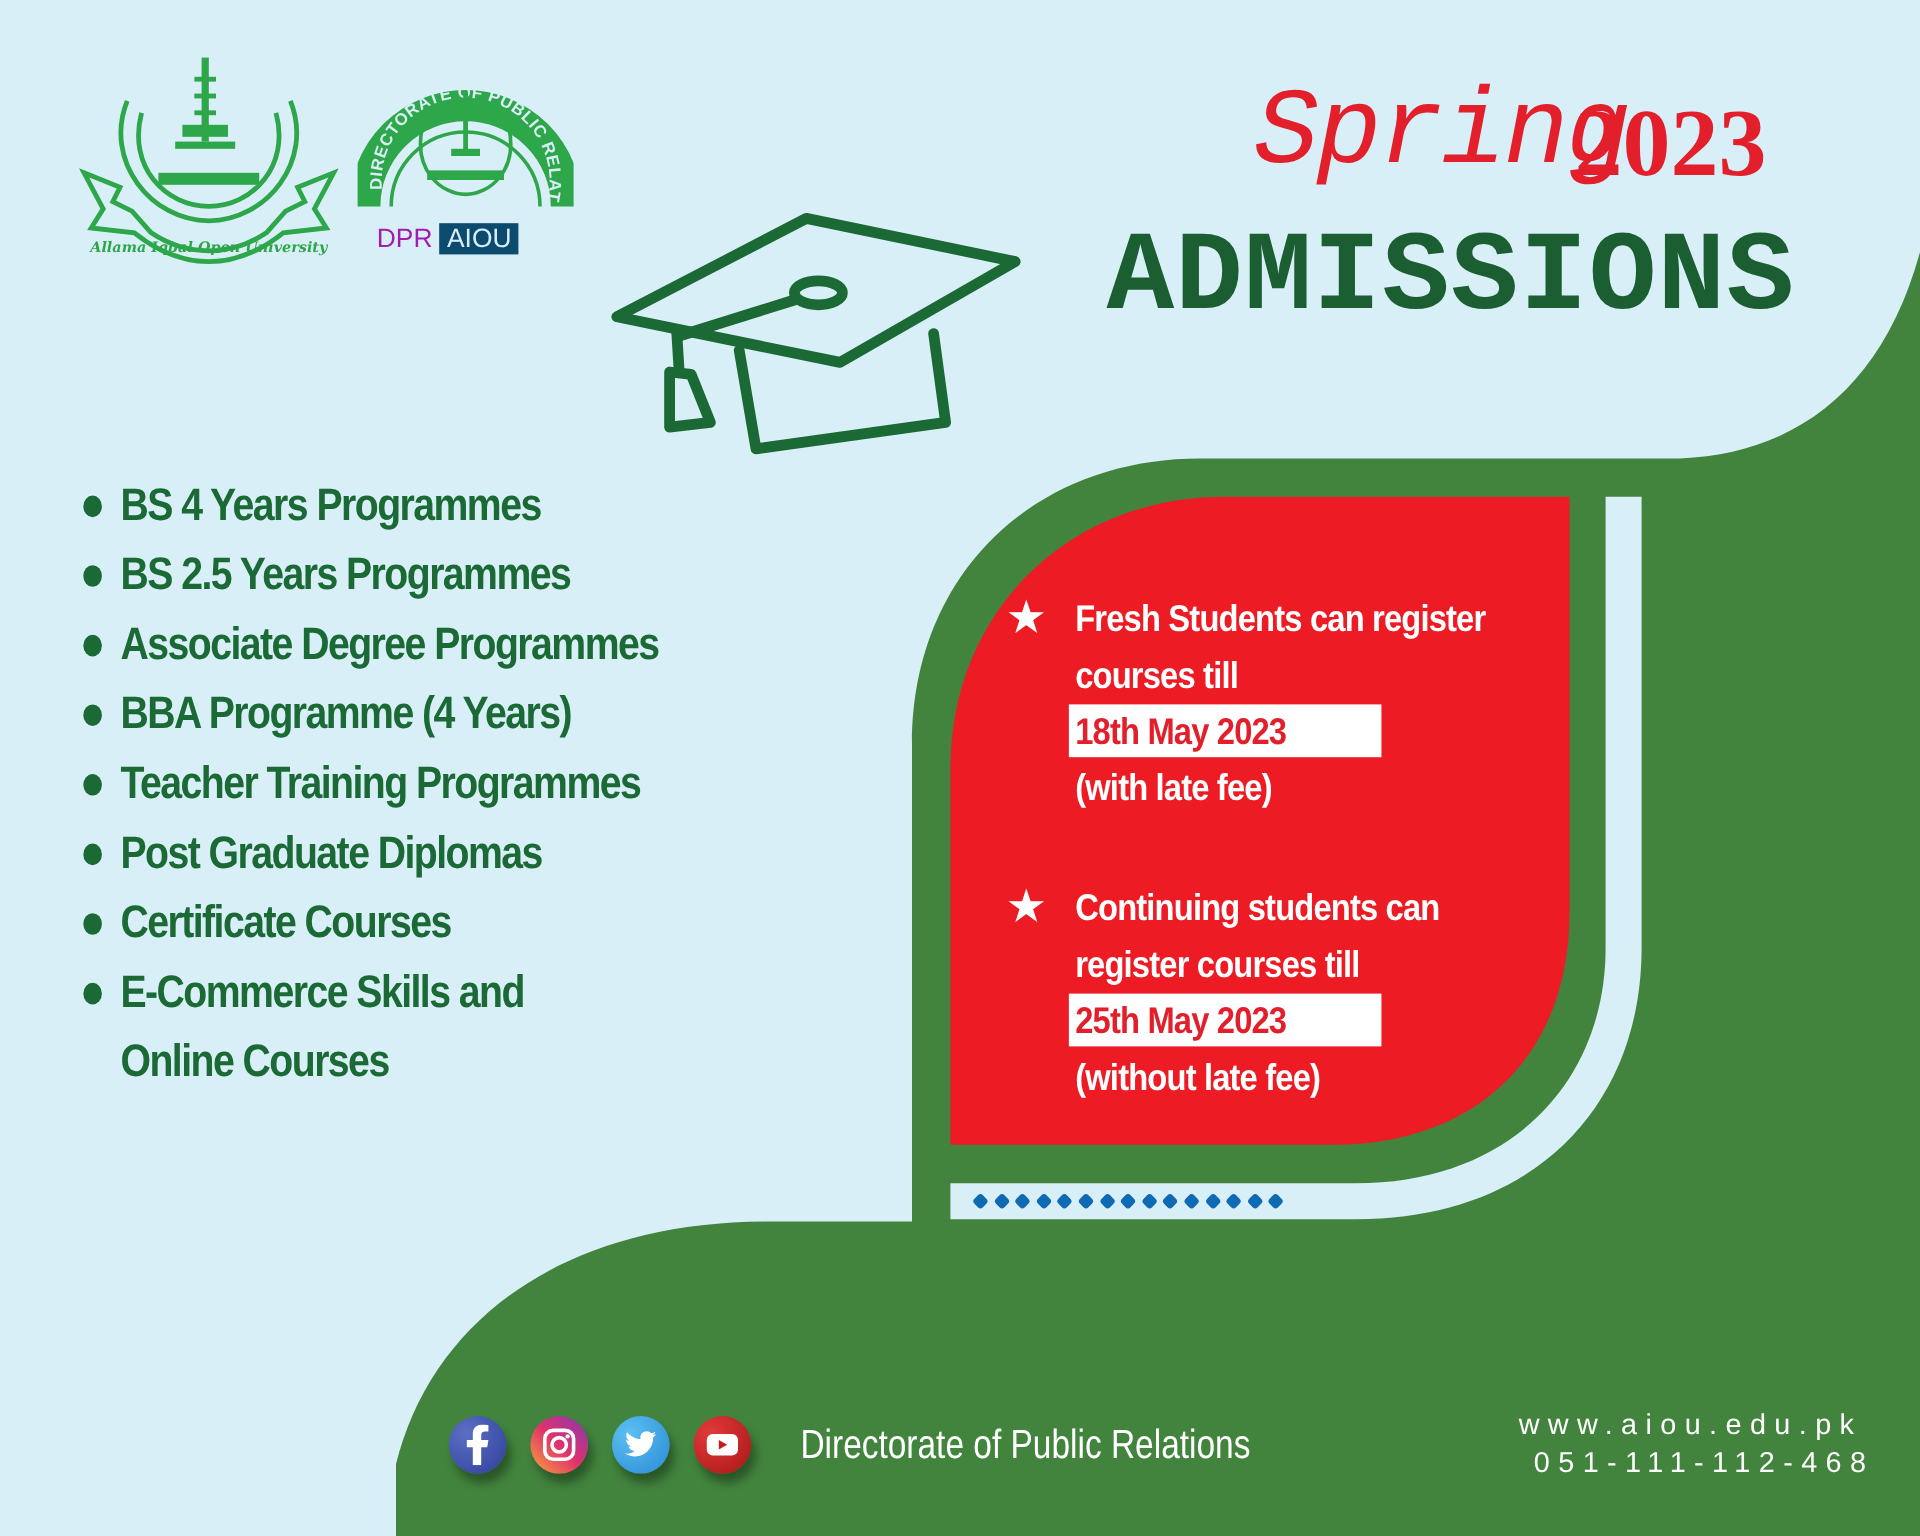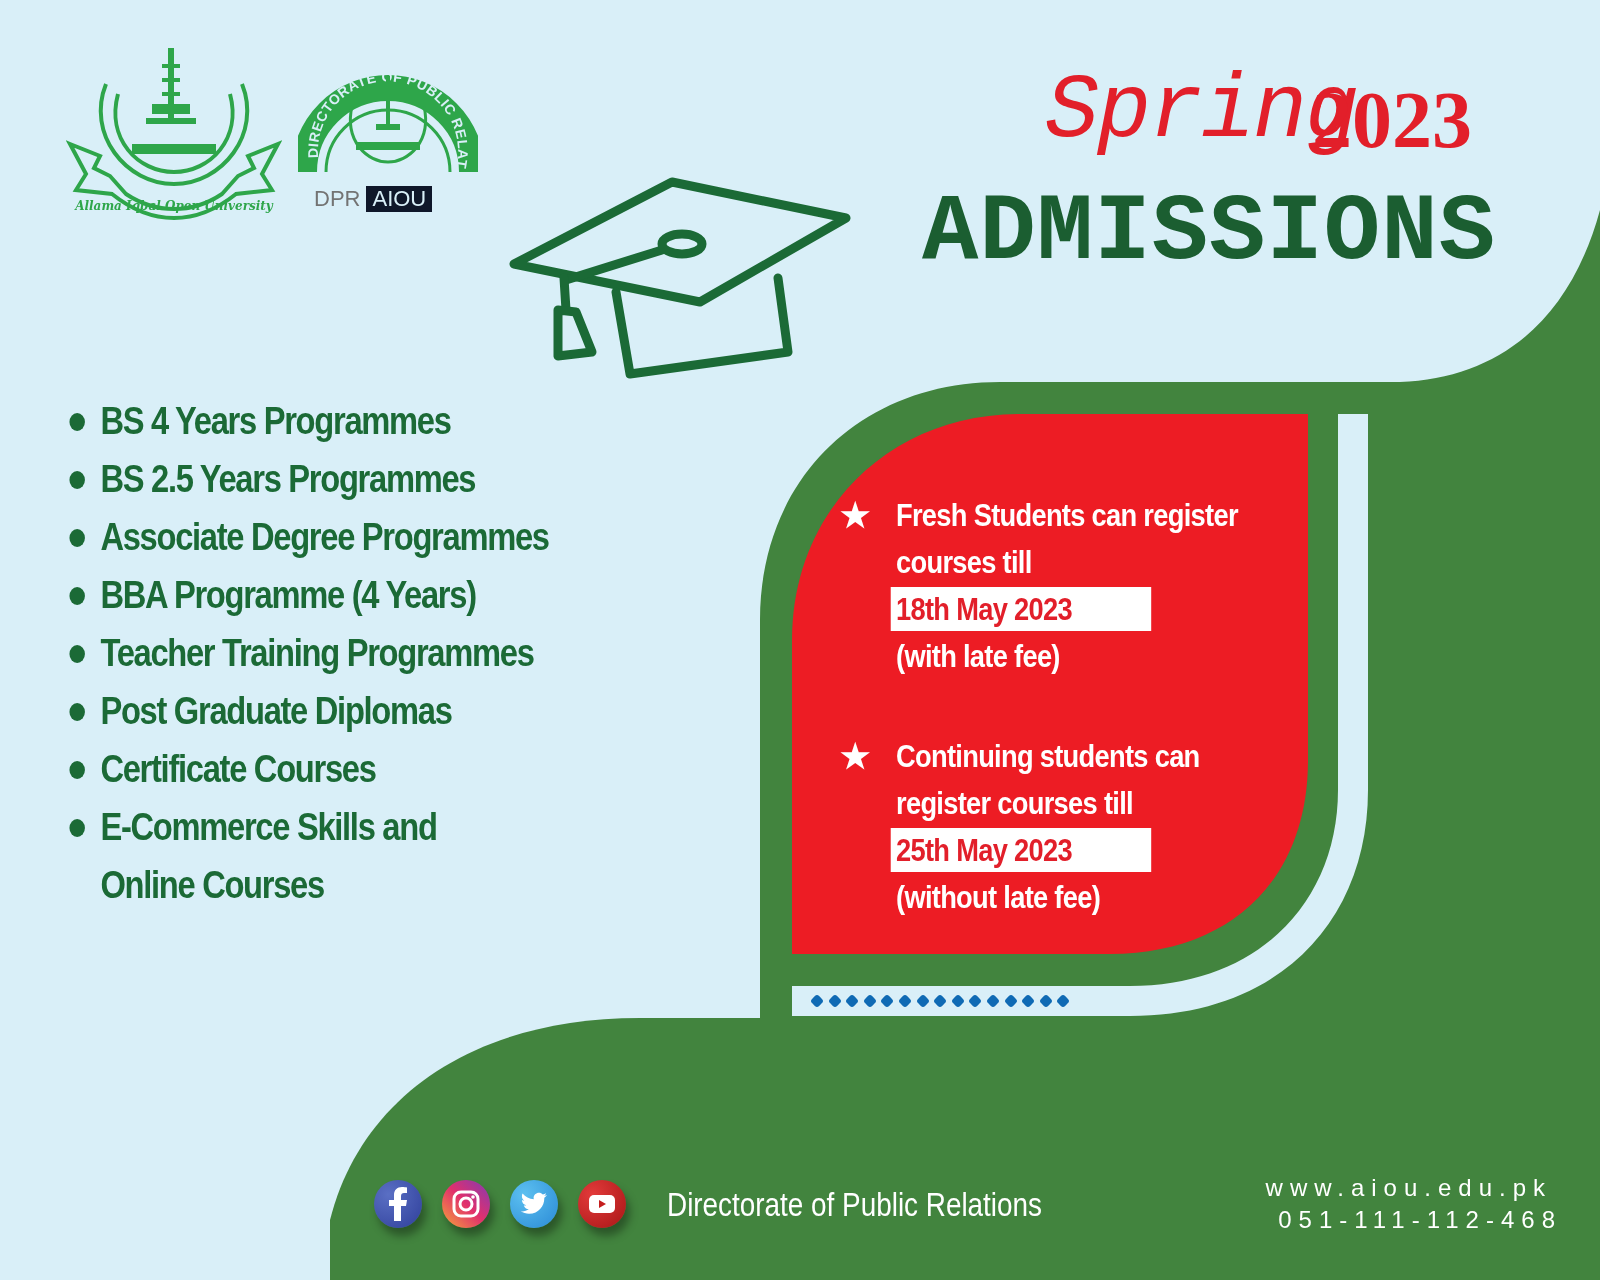--- a/index.html
+++ b/index.html
@@ -3,22 +3,22 @@
 <meta charset="utf-8">
 <style>
   html, body { margin:0; padding:0; }
   body { width:1600px; height:1280px; overflow:hidden; background:#d9eff8; position:relative; font-family:"Liberation Sans", sans-serif; }
   .abs { position:absolute; }
   #bg-svg { position:absolute; left:0; top:0; width:1600px; height:1280px; }
 
   
   .logo { position:absolute; }
   .dpr-label { position:absolute; left:310px; top:186px; height:26px; display:flex; align-items:stretch; font-family:"Liberation Sans", sans-serif; font-size:22px; }
-  .dpr-label .dpr { color:#737373; padding:0 6px 0 4px; line-height:26px; }
-  .dpr-label .aiou { background:#0f172a; color:#d9eff8; padding:0 6px; line-height:26px; }
+  .dpr-label .dpr { color:#a21caf; padding:0 6px 0 4px; line-height:26px; }
+  .dpr-label .aiou { background:#0c4a6e; color:#d9eff8; padding:0 6px; line-height:26px; }
 
   
   .spring { position:absolute; left:1045px; top:62px; color:#e21f2a; font-family:Liberation Mono, monospace; font-style:italic; font-size:90px; line-height:100px; letter-spacing:-2px; }
   .year { position:absolute; left:1312px; top:70px; color:#e21f2a; font-family:Liberation Serif, serif; font-weight:bold; font-size:80px; line-height:100px;text-align:center; }
   .admissions { position:absolute; left:922px; top:178px; color:#1b5e31; font-family:Liberation Mono, monospace; font-weight:bold; font-size:94px; line-height:110px; letter-spacing:1px; }
 
   
   .prog-list { position:absolute; left:66px; top:392px; margin:0; padding:0; list-style:none; }
   .prog-list li { position:relative; padding-left:40px; color:#1b6a36; font-family:"Liberation Sans", sans-serif; font-weight:bold; font-size:38px; line-height:58px; letter-spacing:-1.5px; transform:scaleX(0.86); transform-origin:left center; white-space:nowrap; }
   .prog-list li .bullet { position:absolute; left:4px; top:21px; width:18px; height:18px; border-radius:50%; background:#1b6a36; }

